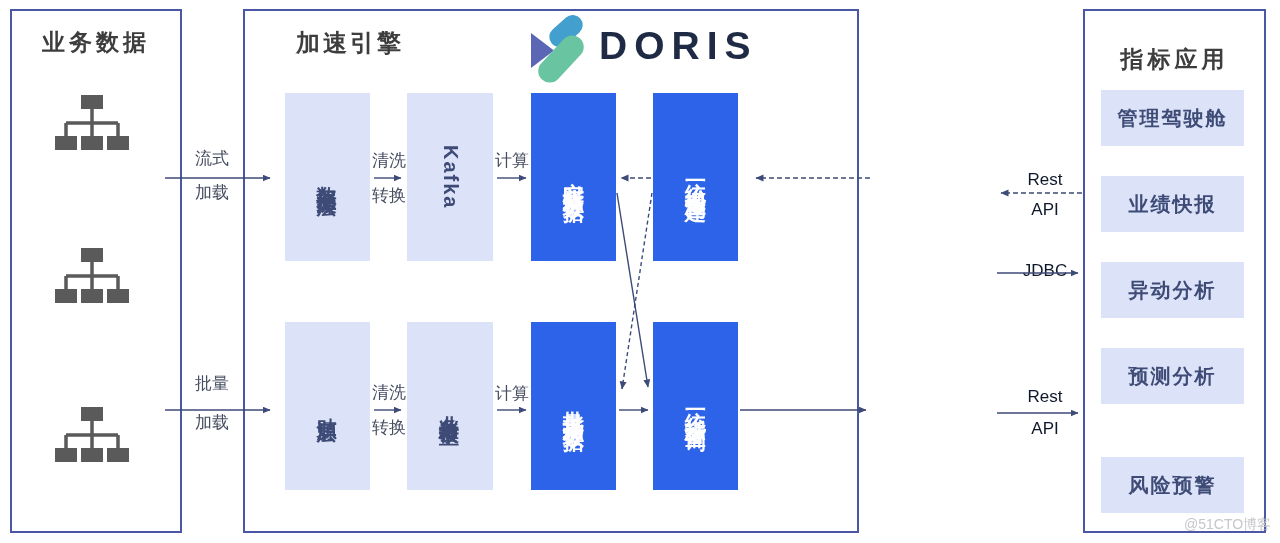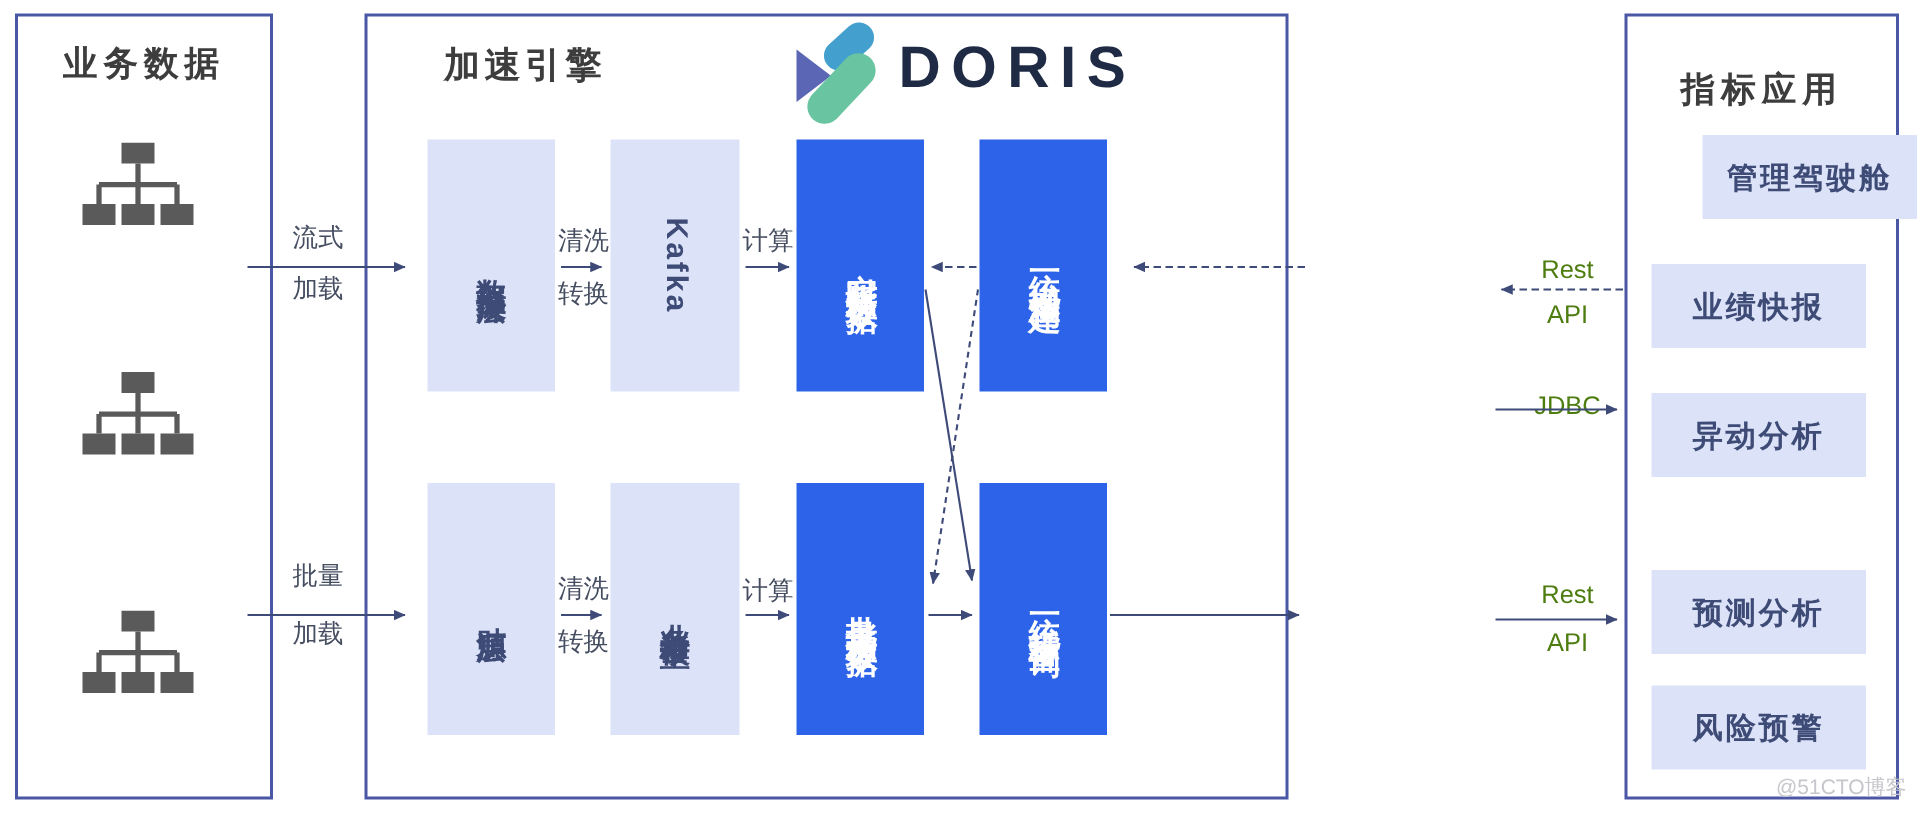--- a/index.html
+++ b/index.html
@@ -20,21 +20,21 @@
     box-sizing:border-box; text-align:center;
   }
   .light { background:#dce3f8; color:#3e4b76; }
   .dark  { background:#2d63e8; color:#ffffff; }
   .v { writing-mode:vertical-rl; font-weight:bold; font-size:21px; letter-spacing:4px; }
   .v.small { font-size:20px; letter-spacing:3px; }
   .v.big { font-size:28px; letter-spacing:6px; color:#3e4b76; }
   .lbl {
     position:absolute; color:#454d60; font-size:17px; text-align:center; white-space:nowrap;
   }
-  .api { color:#4d7c0f; }
+  .api { color:#0f172a; }
   .appbox {
     position:absolute; left:16px; width:143px; height:56px; background:#dce3f8;
     color:#3e4b76; font-size:20px; font-weight:bold; letter-spacing:2px;
     display:flex; align-items:center; justify-content:center;
   }
   .treeicon { position:absolute; left:42px; }
   .overlay { position:absolute; left:0; top:0; z-index:5; pointer-events:none; }
   .doris-icon { position:absolute; left:530px; top:13px; overflow:visible; }
   .doris-word {
     position:absolute; left:599px; top:24px; font-size:39px; font-weight:bold;
@@ -119,30 +119,30 @@
     <polygon points="1,20 1,55 24,37.5" fill="#5b66b4"></polygon>
     <g transform="rotate(-47 31 46)">
       <rect x="3" y="34.5" width="56" height="23" rx="11.5" fill="#68c4a1"></rect>
     </g>
   </svg>
   <div class="doris-word">DORIS</div>
 
 
   <div class="panel" style="left:1083px; top:9px; width:183px; height:524px;">
     <div class="ptitle center" style="top:33px;">指标应用</div>
-    <div class="appbox" style="top:79px;margin-left:34px;">
+    <div class="appbox" style="top:79px;">
       <span>管理驾驶舱</span>
     </div>
     <div class="appbox" style="top:251px;">
       <span>异动分析</span>
     </div>
     <div class="appbox" style="top:165px;">
       <span>业绩快报</span>
     </div>
-    <div class="appbox" style="top:337px;margin-top:32px;">
+    <div class="appbox" style="top:337px;">
       <span>预测分析</span>
     </div>
     <div class="appbox" style="top:446px;">
       <span>风险预警</span>
     </div>
   </div>
 
   <div class="lbl" style="left:184px; top:147px; width:56px;">流式</div>
   <div class="lbl" style="left:184px; top:181px; width:56px;">加载</div>
   <div class="lbl" style="left:184px; top:372px; width:56px;">批量</div>

